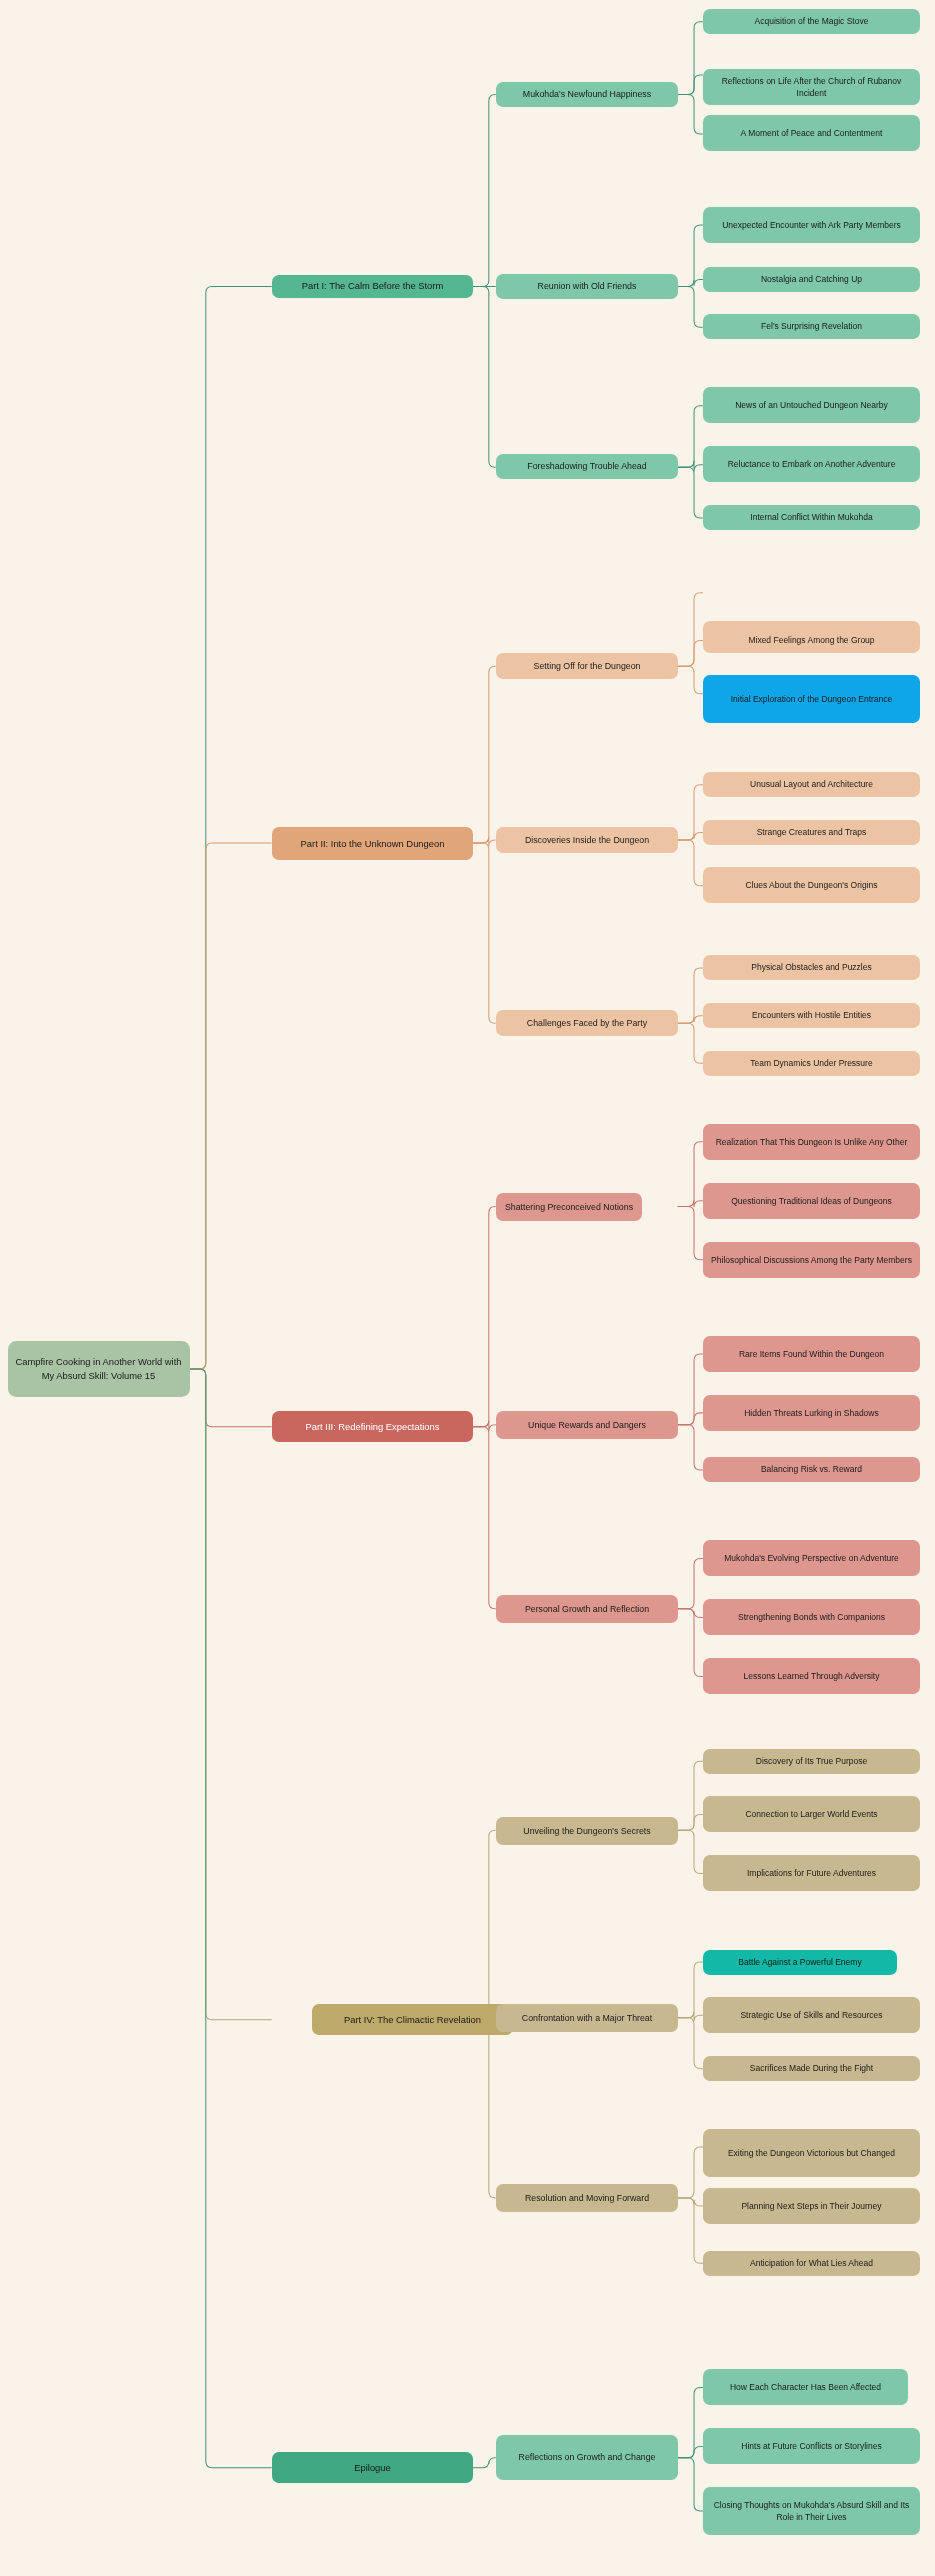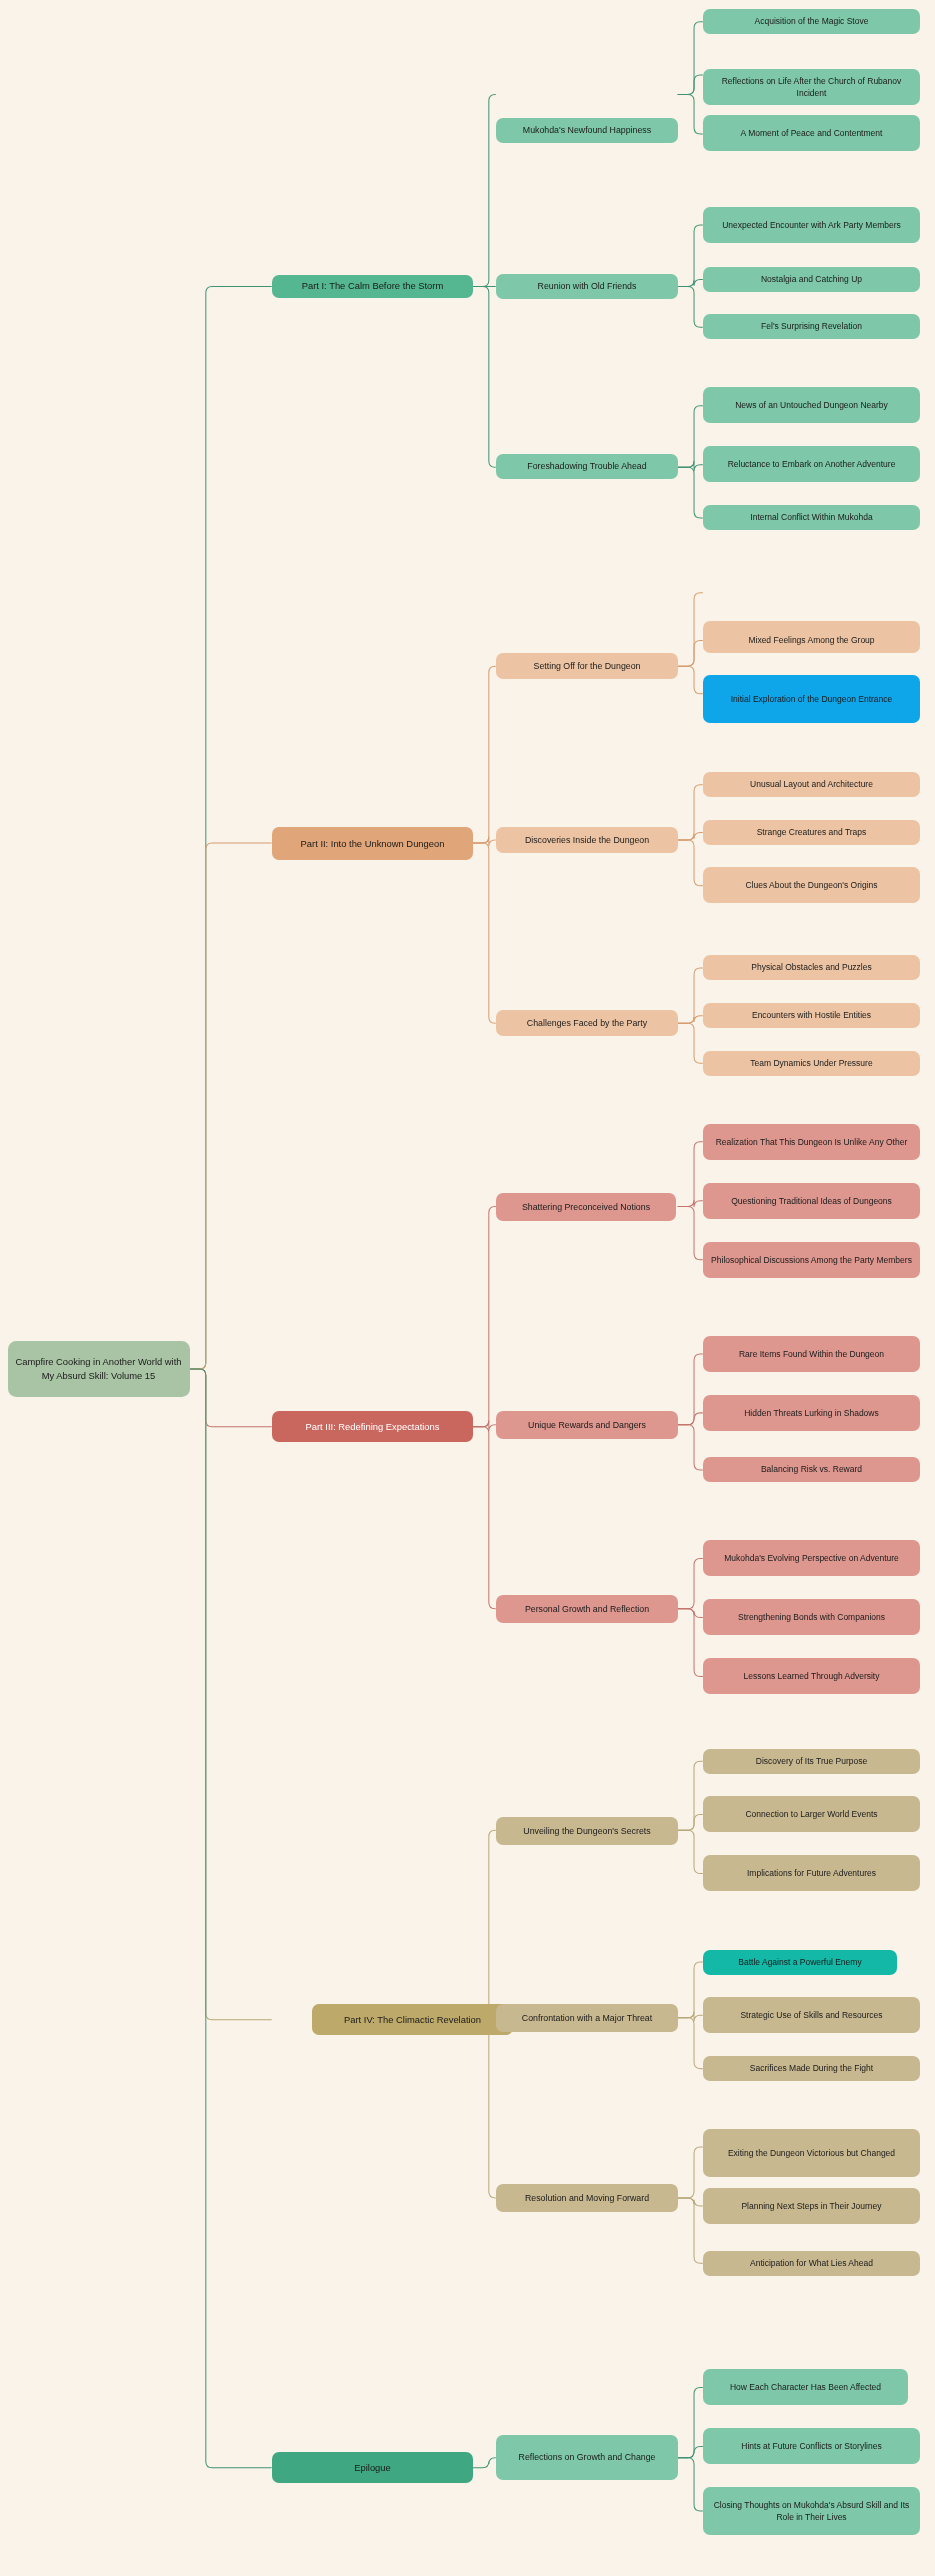--- a/index.html
+++ b/index.html
@@ -112,21 +112,21 @@
       <path d="M 1080 3502 L 1096 3502 Q 1106 3502 1106 3512 L 1106 3596 Q 1106 3606 1116 3606 L 1120 3606" fill="none" stroke="#b8a778" stroke-width="1.6"></path>
       <path d="M 302 2181 L 318 2181 Q 328 2181 328 2191 L 328 3922 Q 328 3932 338 3932 L 433 3932" fill="none" stroke="#3f9374" stroke-width="1.6"></path>
       <path d="M 753 3932 L 769 3932 Q 779 3932 779 3922 L 779 3926 Q 779 3916 789 3916 L 790 3916" fill="none" stroke="#3f9374" stroke-width="1.6"></path>
       <path d="M 1080 3916 L 1096 3916 Q 1106 3916 1106 3906 L 1106 3814 Q 1106 3804 1116 3804 L 1120 3804" fill="none" stroke="#3f9374" stroke-width="1.6"></path>
       <path d="M 1080 3916 L 1096 3916 Q 1106 3916 1106 3906 L 1106 3908 Q 1106 3898 1116 3898 L 1120 3898" fill="none" stroke="#3f9374" stroke-width="1.6"></path>
       <path d="M 1080 3916 L 1096 3916 Q 1106 3916 1106 3926 L 1106 3991 Q 1106 4001 1116 4001 L 1120 4001" fill="none" stroke="#3f9374" stroke-width="1.6"></path>
     </svg>
   <div id="nodes">
       <div class="node node-root" style="left: 7.5px; top: 1341px; width: 182px; height: 56px; background: rgb(169, 196, 164);">Campfire Cooking in Another World with My Absurd Skill: Volume 15</div>
       <div class="node node-l1" style="left: 272px; top: 275px; width: 201px; height: 22.6px; background: rgb(84, 183, 146);">Part I: The Calm Before the Storm</div>
-      <div class="node node-l2" style="left: 496px; top: 82px; width: 182px; height: 25px; background: rgb(126, 200, 169); margin-top: 36px;">Mukohda's Newfound Happiness</div>
+      <div class="node node-l2" style="left: 496px; top: 82px; width: 182px; height: 25px; background: rgb(126, 200, 169);">Mukohda's Newfound Happiness</div>
       <div class="node node-l3" style="left: 703px; top: 8.8px; width: 217px; height: 25px; background: rgb(126, 200, 169);">Acquisition of the Magic Stove</div>
       <div class="node node-l3" style="left: 703px; top: 56px; width: 217px; height: 36px; background: rgb(126, 200, 169); margin-top: 13px;">Reflections on Life After the Church of Rubanov Incident</div>
       <div class="node node-l3" style="left: 703px; top: 115px; width: 217px; height: 36px; background: rgb(126, 200, 169);">A Moment of Peace and Contentment</div>
       <div class="node node-l2" style="left: 496px; top: 274px; width: 182px; height: 25px; background: rgb(126, 200, 169);">Reunion with Old Friends</div>
       <div class="node node-l3" style="left: 703px; top: 207px; width: 217px; height: 36px; background: rgb(126, 200, 169);">Unexpected Encounter with Ark Party Members</div>
       <div class="node node-l3" style="left: 703px; top: 267px; width: 217px; height: 25px; background: rgb(126, 200, 169);">Nostalgia and Catching Up</div>
       <div class="node node-l3" style="left: 703px; top: 314px; width: 217px; height: 25px; background: rgb(126, 200, 169);">Fel's Surprising Revelation</div>
       <div class="node node-l2" style="left: 496px; top: 454px; width: 182px; height: 25px; background: rgb(126, 200, 169);">Foreshadowing Trouble Ahead</div>
       <div class="node node-l3" style="left: 703px; top: 387px; width: 217px; height: 36px; background: rgb(126, 200, 169);">News of an Untouched Dungeon Nearby</div>
       <div class="node node-l3" style="left: 703px; top: 446px; width: 217px; height: 36px; background: rgb(126, 200, 169);">Reluctance to Embark on Another Adventure</div>
@@ -138,21 +138,21 @@
       <div class="node node-l3" style="left: 703px; top: 675px; width: 217px; height: 48px; background: #0ea5e9;">Initial Exploration of the Dungeon Entrance</div>
       <div class="node node-l2" style="left: 496px; top: 827px; width: 182px; height: 26px; background: rgb(236, 196, 163);">Discoveries Inside the Dungeon</div>
       <div class="node node-l3" style="left: 703px; top: 772px; width: 217px; height: 25px; background: rgb(236, 196, 163);">Unusual Layout and Architecture</div>
       <div class="node node-l3" style="left: 703px; top: 820px; width: 217px; height: 25px; background: rgb(236, 196, 163);">Strange Creatures and Traps</div>
       <div class="node node-l3" style="left: 703px; top: 867px; width: 217px; height: 36px; background: rgb(236, 196, 163);">Clues About the Dungeon's Origins</div>
       <div class="node node-l2" style="left: 496px; top: 1010px; width: 182px; height: 26px; background: rgb(236, 196, 163);">Challenges Faced by the Party</div>
       <div class="node node-l3" style="left: 703px; top: 955px; width: 217px; height: 25px; background: rgb(236, 196, 163);">Physical Obstacles and Puzzles</div>
       <div class="node node-l3" style="left: 703px; top: 1003px; width: 217px; height: 25px; background: rgb(236, 196, 163);">Encounters with Hostile Entities</div>
       <div class="node node-l3" style="left: 703px; top: 1051px; width: 217px; height: 25px; background: rgb(236, 196, 163);">Team Dynamics Under Pressure</div>
       <div class="node node-l1" style="left: 272px; top: 1411px; width: 201px; height: 31px; background: rgb(201, 103, 95); color: rgb(255, 255, 255);">Part III: Redefining Expectations</div>
-      <div class="node node-l2" style="left: 496px; top: 1193px; width: 180px; height: 28px; background: rgb(221, 151, 143);">Shattering Preconceived Notions</div>
+      <div class="node node-l2" style="left: 496px; top: 1193px; width: 146px; height: 28px; background: rgb(221, 151, 143);">Shattering Preconceived Notions</div>
       <div class="node node-l3" style="left: 703px; top: 1124px; width: 217px; height: 36px; background: rgb(221, 151, 143);">Realization That This Dungeon Is Unlike Any Other</div>
       <div class="node node-l3" style="left: 703px; top: 1183px; width: 217px; height: 36px; background: rgb(221, 151, 143);">Questioning Traditional Ideas of Dungeons</div>
       <div class="node node-l3" style="left: 703px; top: 1242px; width: 217px; height: 36px; background: rgb(221, 151, 143);">Philosophical Discussions Among the Party Members</div>
       <div class="node node-l2" style="left: 496px; top: 1411px; width: 182px; height: 28px; background: rgb(221, 151, 143);">Unique Rewards and Dangers</div>
       <div class="node node-l3" style="left: 703px; top: 1336px; width: 217px; height: 36px; background: rgb(221, 151, 143);">Rare Items Found Within the Dungeon</div>
       <div class="node node-l3" style="left: 703px; top: 1395px; width: 217px; height: 36px; background: rgb(221, 151, 143);">Hidden Threats Lurking in Shadows</div>
       <div class="node node-l3" style="left: 703px; top: 1457px; width: 217px; height: 25px; background: rgb(221, 151, 143);">Balancing Risk vs. Reward</div>
       <div class="node node-l2" style="left: 496px; top: 1595px; width: 182px; height: 28px; background: rgb(221, 151, 143);">Personal Growth and Reflection</div>
       <div class="node node-l3" style="left: 703px; top: 1540px; width: 217px; height: 36px; background: rgb(221, 151, 143);">Mukohda's Evolving Perspective on Adventure</div>
       <div class="node node-l3" style="left: 703px; top: 1599px; width: 217px; height: 36px; background: rgb(221, 151, 143);">Strengthening Bonds with Companions</div>

